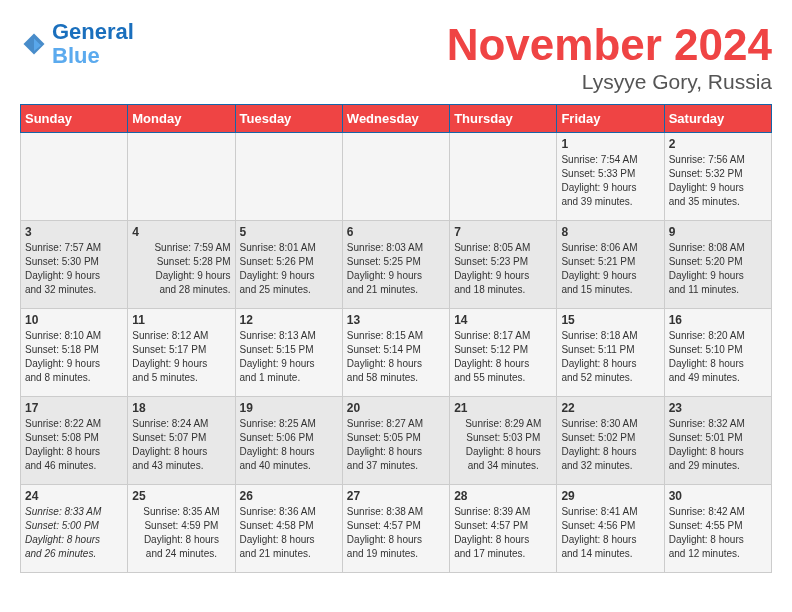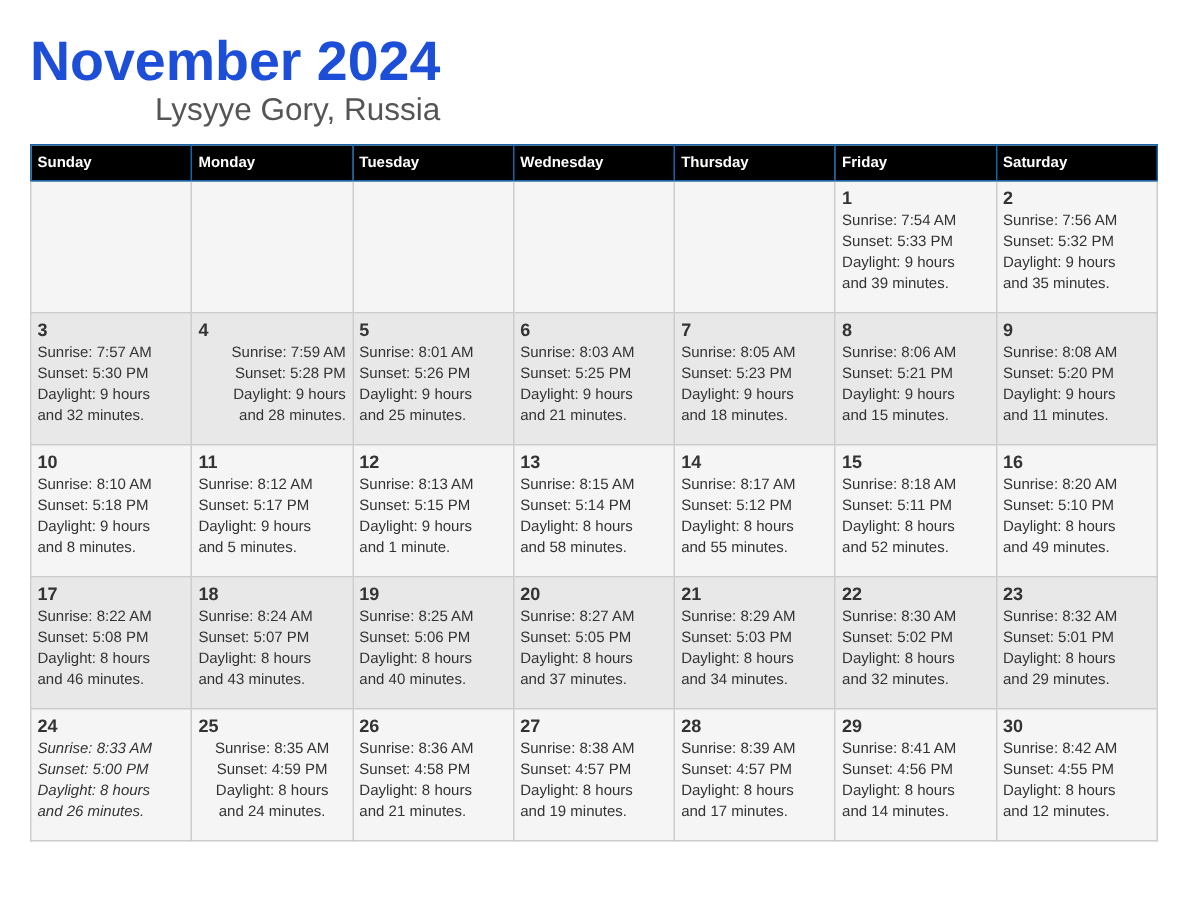--- a/index.html
+++ b/index.html
@@ -31,36 +31,36 @@
     }
     .logo-icon {
       width: 28px;
       height: 28px;
       margin-right: 4px;
     }
     .title-block {
       text-align: right;
     }
     .month-title {
-      font-size: 37px;
+      font-size: 44px;
       font-weight: bold;
-      color: #1d4ed8;
+      color: #ef4444;
     }
     .location {
       font-size: 21px;
       color: #555;
     }
     table {
       width: 100%;
       border-collapse: collapse;
     }
     thead tr th {
-      background-color: #000000;
+      background-color: #ef4444;
       color: white;
-      font-size: 10px;
+      font-size: 13px;
       font-weight: bold;
       padding: 6px 4px;
       text-align: left;
       border: 1px solid #1565a8;
     }
     tbody tr td {
       width: 14.28%;
       vertical-align: top;
       border: 1px solid #ccc;
       padding: 4px;
@@ -86,20 +86,32 @@
       color: #333;
     }
     .empty-cell {
       background-color: #f5f5f5 !important;
     }
   </style>
 </head>
 <body>
 
 <div class="header">
+  <div class="logo">
+    <svg class="logo-icon" viewBox="0 0 40 40" xmlns="http://www.w3.org/2000/svg">
+      <polygon points="20,5 35,20 20,35 5,20" fill="#1a6fbd" opacity="0.8"></polygon>
+      <polygon points="20,12 30,22 20,30" fill="#5baaee" opacity="0.9"></polygon>
+    </svg>
+    <div>
+      <div class="logo-text">
+        <span>General</span><br>
+        <span style="color:#5baaee;">Blue</span>
+      </div>
+    </div>
+  </div>
   <div class="title-block">
     <div class="month-title">November 2024</div>
     <div class="location">Lysyye Gory, Russia</div>
   </div>
 </div>
 
 <table>
   <thead>
     <tr>
     <th>Sunday</th>
@@ -259,21 +271,21 @@
         </td>
         <td>
           <span class="day-num">20</span>
           <div class="day-info" style="white-space: pre-line;">Sunrise: 8:27 AM
 Sunset: 5:05 PM
 Daylight: 8 hours
 and 37 minutes.</div>
         </td>
         <td>
           <span class="day-num">21</span>
-          <div class="day-info" style="white-space: pre-line;">Sunrise: 8:29 AM
+          <div class="day-info" style="white-space: pre-line; text-align: center;">Sunrise: 8:29 AM
 Sunset: 5:03 PM
 Daylight: 8 hours
 and 34 minutes.</div>
         </td>
         <td>
           <span class="day-num">22</span>
           <div class="day-info" style="white-space: pre-line;">Sunrise: 8:30 AM
 Sunset: 5:02 PM
 Daylight: 8 hours
 and 32 minutes.</div>

